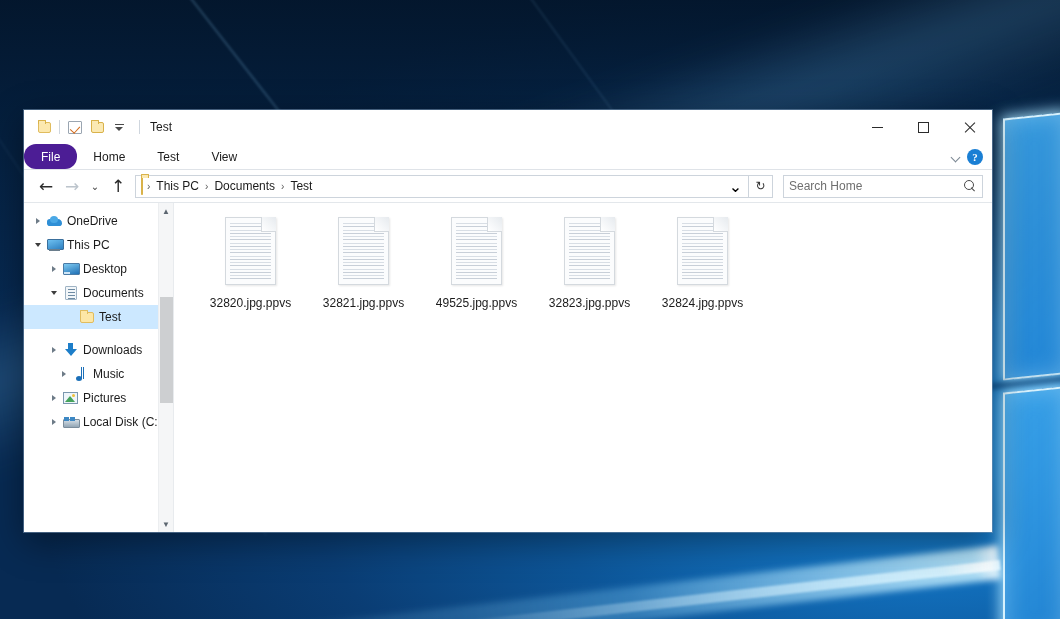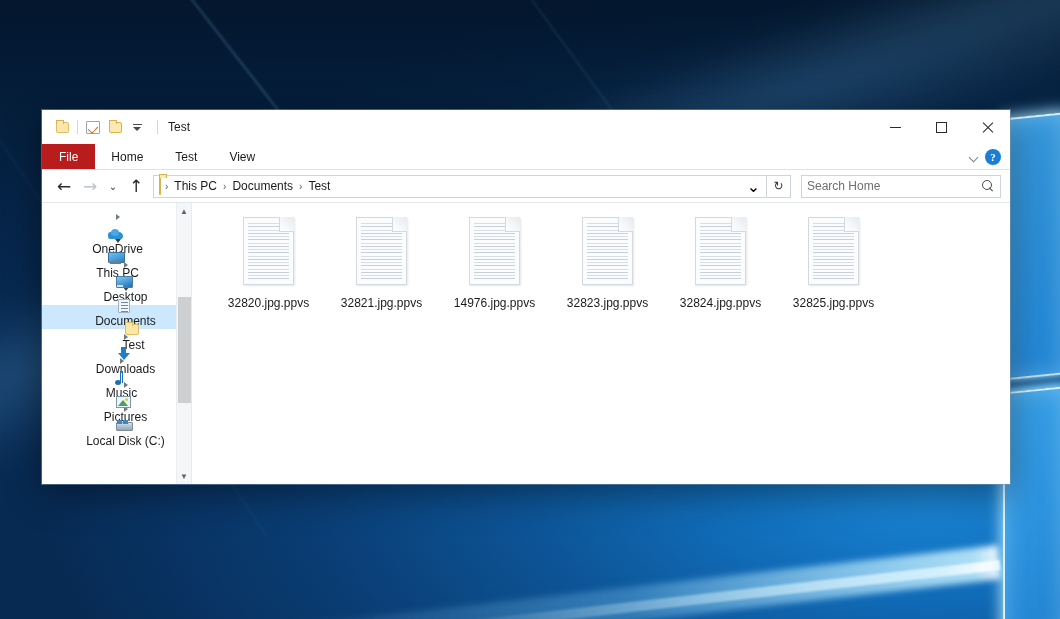--- a/index.html
+++ b/index.html
@@ -72,22 +72,22 @@
   .pane-tl { left: 18px;  top: 18px;  width: 62px;  height: 262px; }
   .pane-bl { left: 18px;  top: 292px; width: 62px;  height: 250px; }
   .logo-cross-h {
     position: absolute; left: 0; top: 281px; width: 210px; height: 7px;
     background: rgba(10,60,110,0.55); filter: blur(2px);
   }
 
   
   #explorer-window {
     position: absolute;
-    left: 42px; top: 110px;
-    width: 968px; height: 374px;
+    left: 24px; top: 110px;
+    width: 968px; height: 422px;
     background: #ffffff;
     box-shadow: 0 0 0 1px rgba(120,150,180,0.55), 0 10px 34px rgba(0,0,0,0.42);
     display: flex; flex-direction: column;
   }
 
   
   .titlebar {
     height: 34px; background: #ffffff;
     display: flex; align-items: center;
     flex: 0 0 auto;
@@ -151,21 +151,21 @@
     height: 26px; background: #ffffff;
     display: flex; align-items: stretch;
     border-bottom: 1px solid #dfe3e8;
     flex: 0 0 auto;
   }
   .rtab {
     padding: 0 16px; display: flex; align-items: center;
     font-size: 12px; color: #1b1b1b;
   }
   .rtab.file {
-    background: #b91c1c; color: #ffffff; padding: 0 17px;
+    background: #4c1d95; color: #ffffff; padding: 0 17px; border-radius: 12px;
   }
   .ribbon-right {
     margin-left: auto; display: flex; align-items: center; gap: 3px; padding-right: 9px;
   }
   .chev-down {
     width: 16px; height: 16px; position: relative;
   }
   .chev-down::after {
     content: ""; position: absolute; left: 4px; top: 5px;
     width: 6px; height: 6px; border: solid #7b8793;
@@ -239,21 +239,21 @@
   .navpane {
     width: 150px; background: #ffffff; position: relative;
     display: flex; flex-direction: column;
     border-right: 1px solid #e8ebee;
   }
   .navtree {
     flex: 1; padding-top: 6px; overflow: hidden;
   }
   .tree-item {
     height: 24px; display: flex; align-items: center;
-    font-size: 12px; color: #1b1b1b; padding-right: 4px; white-space: nowrap; flex-direction: column;
+    font-size: 12px; color: #1b1b1b; padding-right: 4px; white-space: nowrap;
   }
   .tree-item.selected { background: #cce8ff; }
   .expander {
     width: 16px; height: 16px; display: flex; align-items: center; justify-content: center;
     flex: 0 0 16px;
   }
   .expander .tri-right {
     width: 0; height: 0; border-left: 4px solid #6d7b87;
     border-top: 3.5px solid transparent; border-bottom: 3.5px solid transparent;
   }
@@ -615,30 +615,30 @@
               </span>
               <span class="tree-label">Documents</span>
             </div>
             <div class="tree-item selected" style="padding-left: 38px;">
               <span class="expander"></span>
               <span class="tree-icon">
                 <span class="ic-folder"></span>
               </span>
               <span class="tree-label">Test</span>
             </div>
-            <div class="tree-item" style="padding-left: 22px;">
+            <div class="tree-item" style="padding-left: 22px; margin-top: 9px;">
               <span class="expander">
                 <span class="tri-right"></span>
               </span>
               <span class="tree-icon">
                 <span class="ic-download"></span>
               </span>
               <span class="tree-label">Downloads</span>
             </div>
-            <div class="tree-item" style="padding-left: 14px;">
+            <div class="tree-item" style="padding-left: 32px;">
               <span class="expander">
                 <span class="tri-right"></span>
               </span>
               <span class="tree-icon">
                 <span class="ic-music"></span>
               </span>
               <span class="tree-label">Music</span>
             </div>
             <div class="tree-item" style="padding-left: 22px;">
               <span class="expander">
@@ -745,21 +745,21 @@
                     <i></i>
                     <i></i>
                     <i></i>
                     <i></i>
                     <i></i>
                     <i></i>
                   </div>
                 </div>
                 <div class="doc-fold-shadow"></div>
               </div>
-              <div class="file-label">14976.jpg.ppvs</div>
+              <div class="file-label">49525.jpg.ppvs</div>
             </div>
             <div class="file-tile">
               <div class="doc-icon">
                 <div class="doc-page">
                   <div class="doc-lines">
                     <i></i>
                     <i></i>
                     <i></i>
                     <i></i>
                     <i></i>
@@ -803,47 +803,19 @@
                     <i></i>
                     <i></i>
                     <i></i>
                     <i></i>
                   </div>
                 </div>
                 <div class="doc-fold-shadow"></div>
               </div>
               <div class="file-label">32824.jpg.ppvs</div>
             </div>
-            <div class="file-tile">
-              <div class="doc-icon">
-                <div class="doc-page">
-                  <div class="doc-lines">
-                    <i></i>
-                    <i></i>
-                    <i></i>
-                    <i></i>
-                    <i></i>
-                    <i></i>
-                    <i></i>
-                    <i></i>
-                    <i></i>
-                    <i></i>
-                    <i></i>
-                    <i></i>
-                    <i></i>
-                    <i></i>
-                    <i></i>
-                    <i></i>
-                    <i></i>
-                    <i></i>
-                  </div>
-                </div>
-                <div class="doc-fold-shadow"></div>
-              </div>
-              <div class="file-label">32825.jpg.ppvs</div>
-            </div>
           </div>
       </div>
     </div>
 
 
   </div>
 </div>
 
 </body></html>

